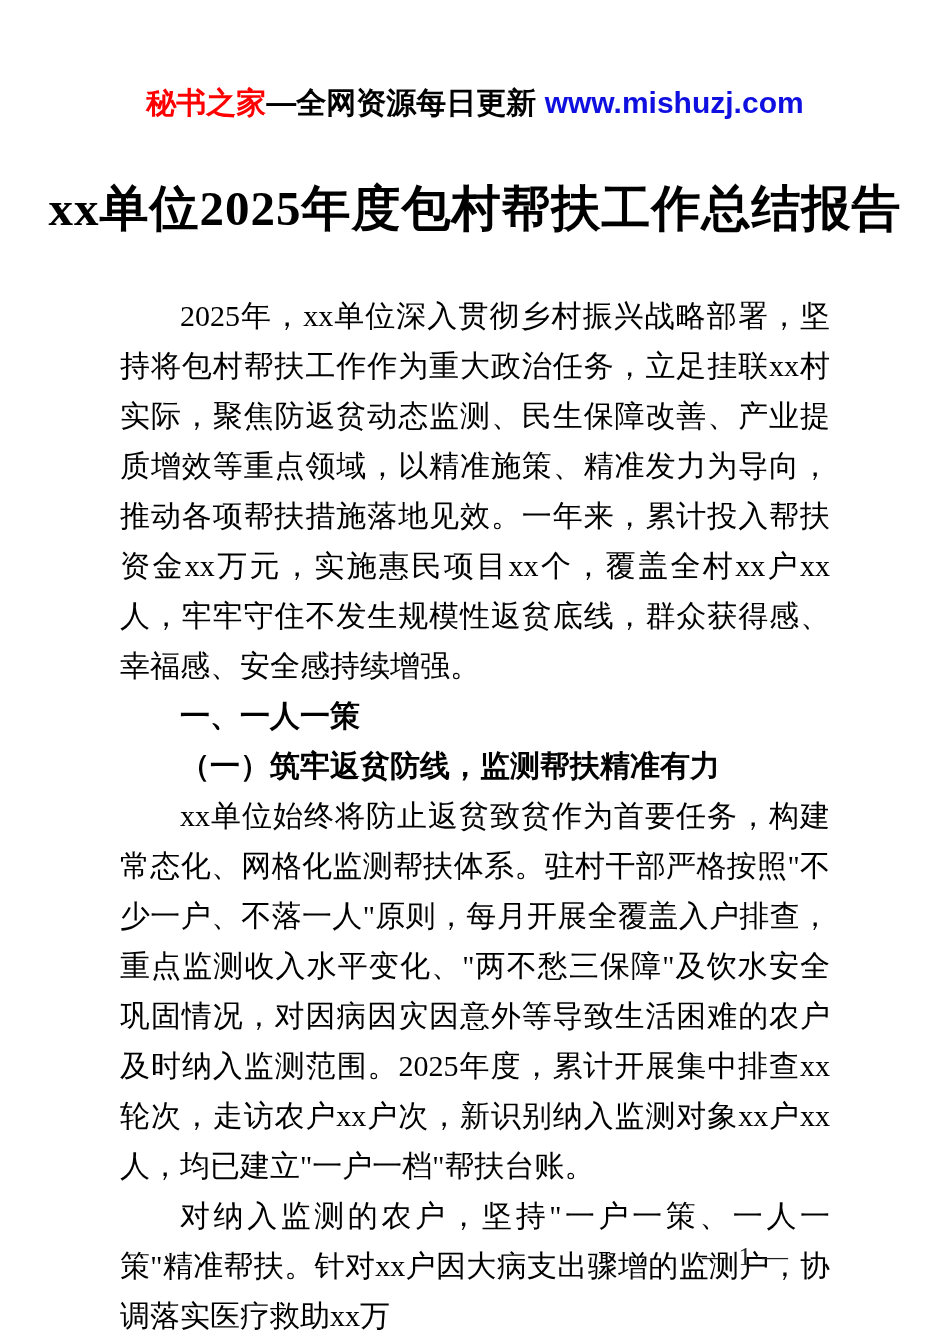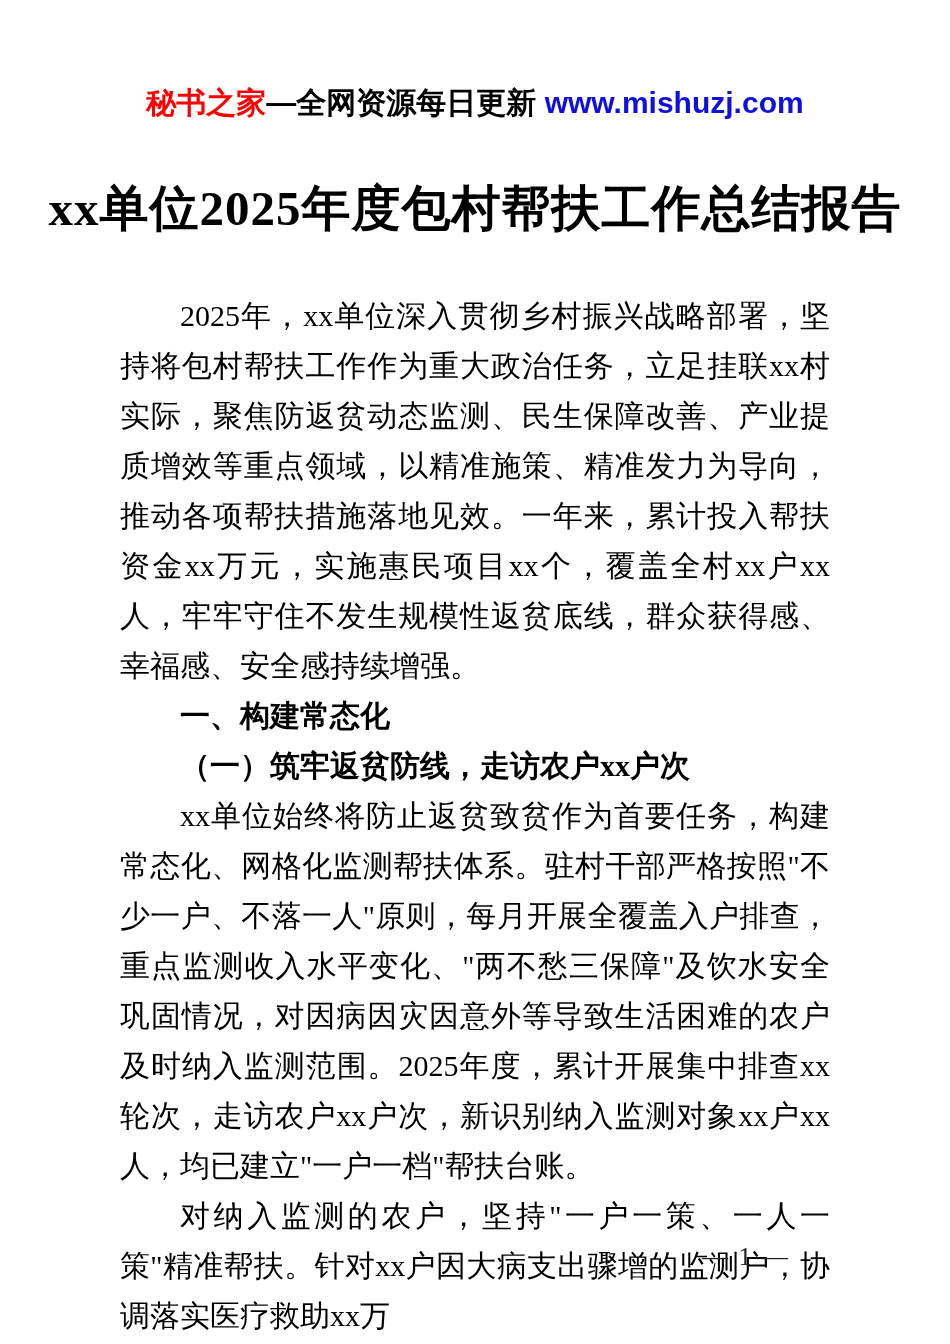--- a/index.html
+++ b/index.html
@@ -75,21 +75,21 @@
 <body>
 
 <div class="page">
 
   <div class="site-header"><span class="brand">秘书之家</span><span class="tagline">—全网资源每日更新 </span><span class="url">www.mishuzj.com</span></div>
 
   <div class="doc-title">xx单位2025年度包村帮扶工作总结报告</div>
 
   <div class="doc-body">
     <p>2025年，xx单位深入贯彻乡村振兴战略部署，坚持将包村帮扶工作作为重大政治任务，立足挂联xx村实际，聚焦防返贫动态监测、民生保障改善、产业提质增效等重点领域，以精准施策、精准发力为导向，推动各项帮扶措施落地见效。一年来，累计投入帮扶资金xx万元，实施惠民项目xx个，覆盖全村xx户xx人，牢牢守住不发生规模性返贫底线，群众获得感、幸福感、安全感持续增强。</p>
-    <p class="h1">一、构建常态化</p>
-    <p class="h2">（一）筑牢返贫防线，走访农户xx户次</p>
+    <p class="h1">一、一人一策</p>
+    <p class="h2">（一）筑牢返贫防线，监测帮扶精准有力</p>
     <p>xx单位始终将防止返贫致贫作为首要任务，构建常态化、网格化监测帮扶体系。驻村干部严格按照"不少一户、不落一人"原则，每月开展全覆盖入户排查，重点监测收入水平变化、"两不愁三保障"及饮水安全巩固情况，对因病因灾因意外等导致生活困难的农户及时纳入监测范围。2025年度，累计开展集中排查xx轮次，走访农户xx户次，新识别纳入监测对象xx户xx人，均已建立"一户一档"帮扶台账。</p>
     <p>对纳入监测的农户，坚持"一户一策、一人一策"精准帮扶。针对xx户因大病支出骤增的监测户，协调落实医疗救助xx万</p>
   </div>
 
   <div class="page-footer">— 1 —</div>
 
 </div>
 
 </body></html>

